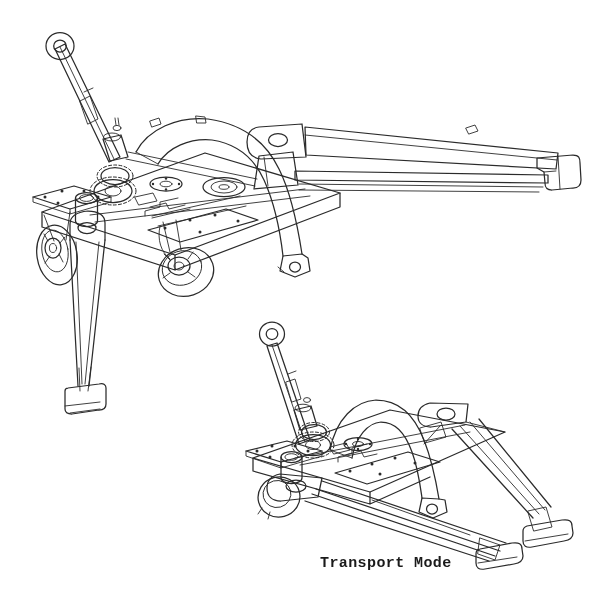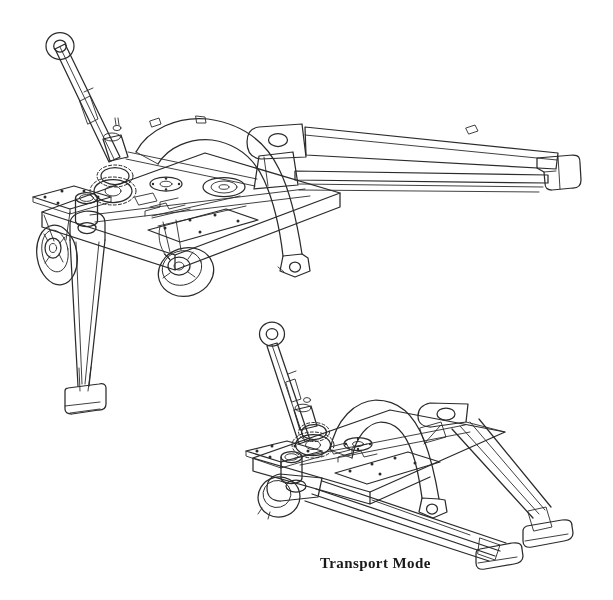--- a/index.html
+++ b/index.html
@@ -5,21 +5,21 @@
   :root{
     --bg:#ffffff;
     --line:#2b2b2b;
     --text:#1a1a1a;
   }
   html,body{margin:0;padding:0;background:var(--bg);}
   #stage{
     position:relative;
     width:613px;height:600px;
     background:var(--bg);
-    font-family:Liberation Serif, serif;
+    font-family:Liberation Mono, monospace;
     overflow:hidden;
   }
   svg{position:absolute;left:0;top:0;}
   svg *{stroke:var(--line);fill:none;stroke-width:1.25;stroke-linecap:round;stroke-linejoin:round;}
   svg .dot{fill:var(--line);stroke:none;}
   svg .thin{stroke-width:0.9;}
   svg .teeth{stroke-width:1;stroke-dasharray:3 2.2;}
   #caption{
     position:absolute;left:320px;top:555px;
     font-size:15px;font-weight:bold;color:var(--text);

